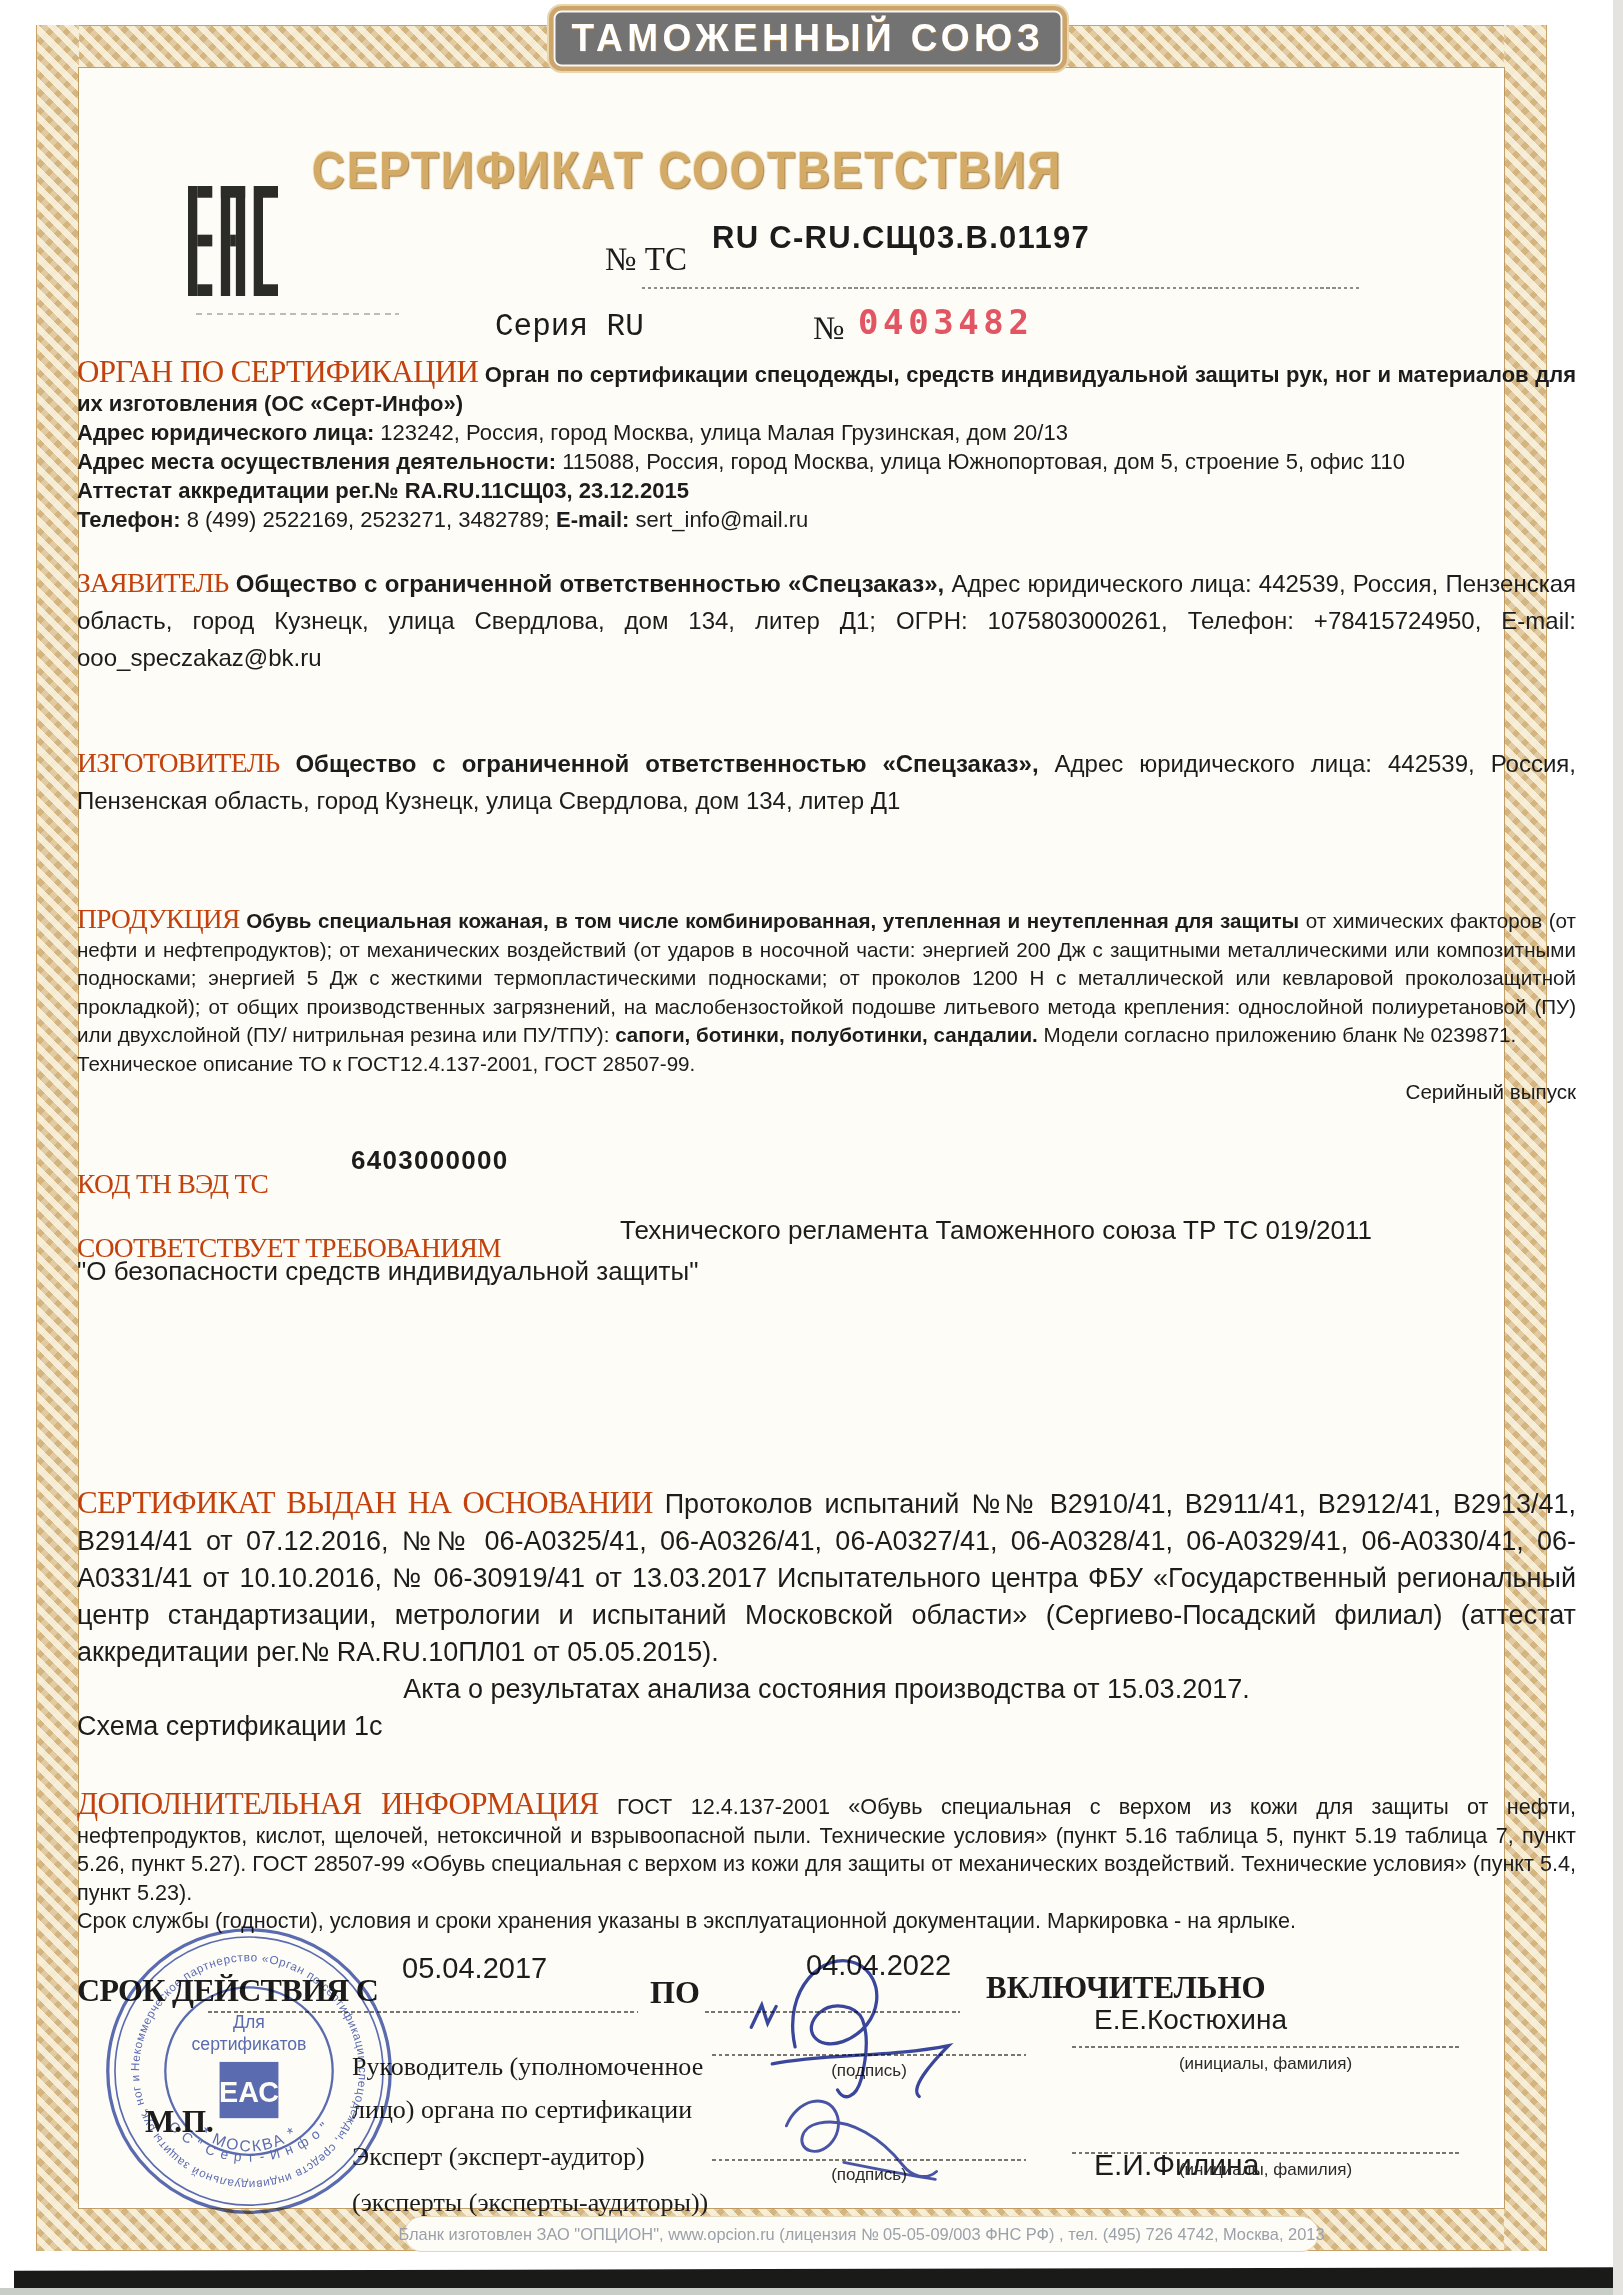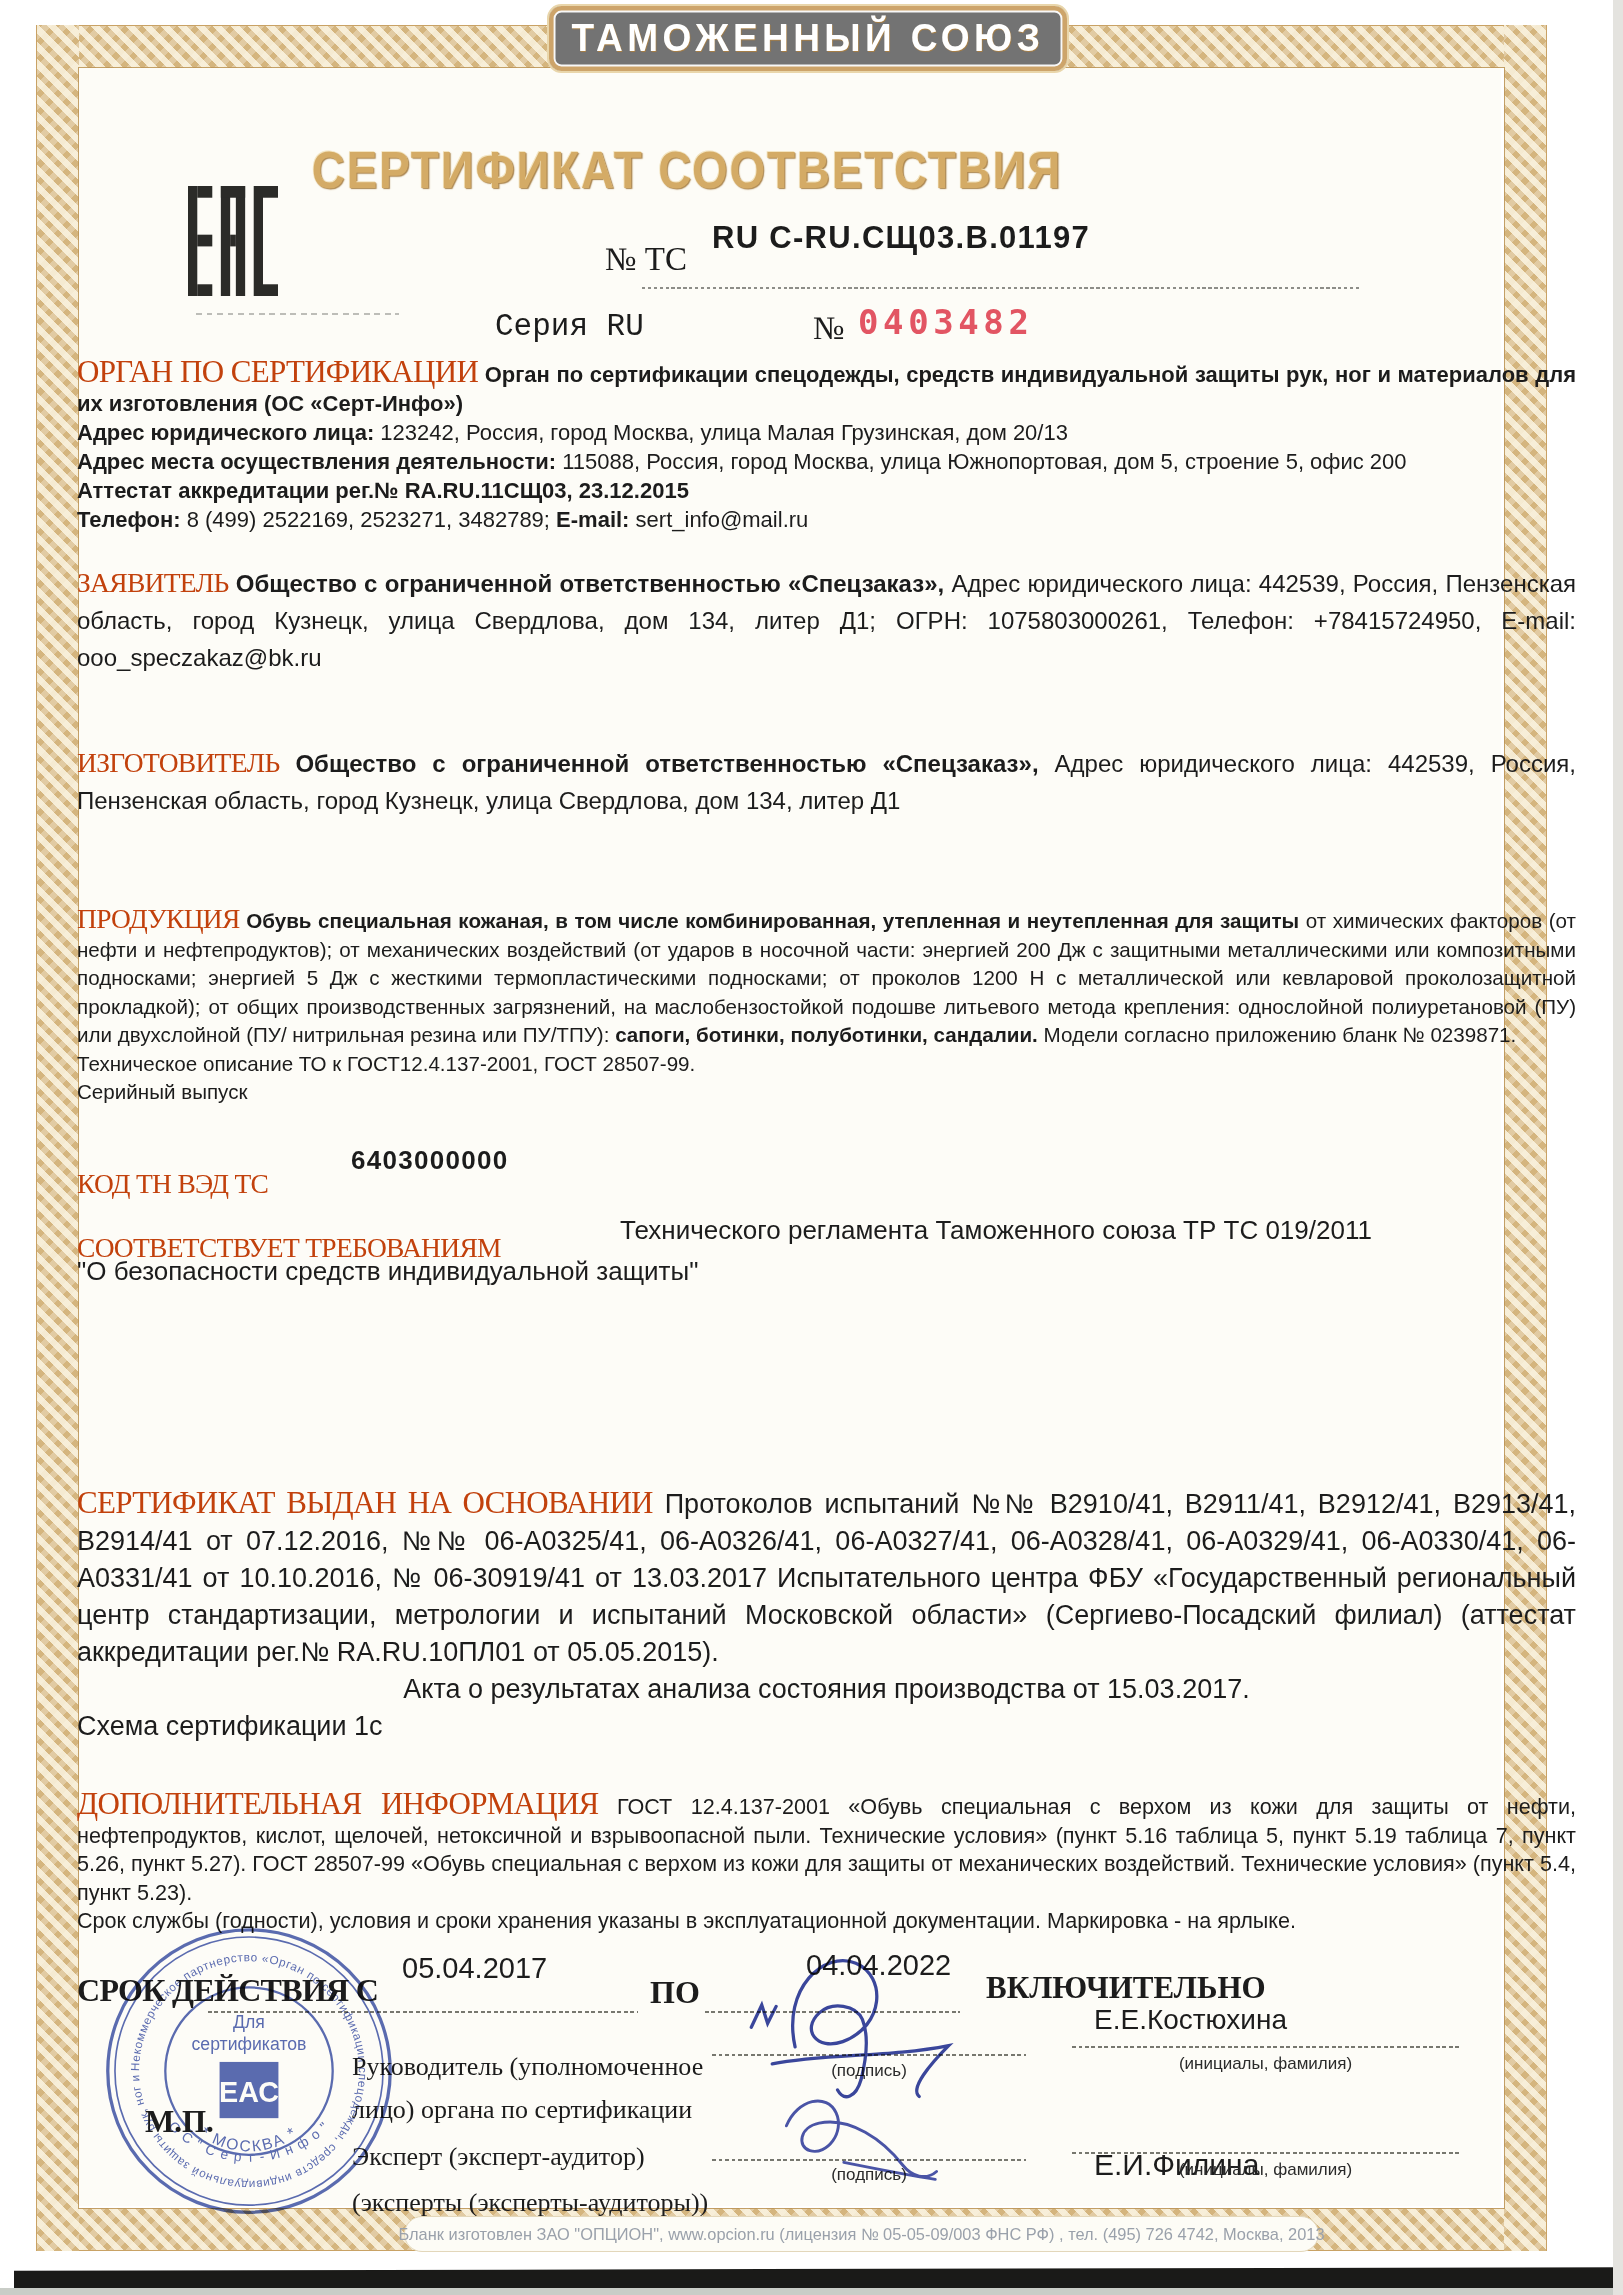--- a/index.html
+++ b/index.html
@@ -142,37 +142,37 @@
   <div class="abs no-tc-label">№ ТС</div>
   <div class="abs no-tc-value">RU C-RU.СЩ03.В.01197</div>
   <div class="abs no-tc-line"></div>
   <div class="abs series-label">Серия RU</div>
   <div class="abs series-no">№</div>
   <div class="abs series-value">0403482</div>
 
   <div class="sec" id="organ">
     <p><span class="lbl lbl-big">ОРГАН ПО СЕРТИФИКАЦИИ</span> <b>Орган по сертификации спецодежды, средств индивидуальной защиты рук, ног и материалов для их изготовления (ОС «Серт-Инфо»)</b></p>
     <p><b>Адрес юридического лица:</b> <span>123242, Россия, город Москва, улица Малая Грузинская, дом 20/13</span></p>
-    <p><b>Адрес места осуществления деятельности:</b> <span>115088, Россия, город Москва, улица Южнопортовая, дом 5, строение 5, офис 200</span></p>
+    <p><b>Адрес места осуществления деятельности:</b> <span>115088, Россия, город Москва, улица Южнопортовая, дом 5, строение 5, офис 110</span></p>
     <p><b>Аттестат аккредитации рег.№ RA.RU.11СЩ03, 23.12.2015</b></p>
     <p><b>Телефон:</b> <span>8 (499) 2522169, 2523271, 3482789;</span> <b>E-mail:</b> <span>sert_info@mail.ru</span></p>
   </div>
 
   <div class="sec" id="applicant">
     <p><span class="lbl lbl-mid">ЗАЯВИТЕЛЬ</span> <b>Общество с ограниченной ответственностью «Спецзаказ»,</b> <span>Адрес юридического лица: 442539, Россия, Пензенская область, город Кузнецк, улица Свердлова, дом 134, литер Д1; ОГРН: 1075803000261, Телефон: +78415724950, E-mail: ooo_speczakaz@bk.ru</span></p>
   </div>
 
   <div class="sec" id="manufacturer">
     <p><span class="lbl lbl-mid">ИЗГОТОВИТЕЛЬ</span> <b>Общество с ограниченной ответственностью «Спецзаказ»,</b> <span>Адрес юридического лица: 442539, Россия, Пензенская область, город Кузнецк, улица Свердлова, дом 134, литер Д1</span></p>
   </div>
 
   <div class="sec" id="product">
     <p><span class="lbl lbl-mid">ПРОДУКЦИЯ</span> <b>Обувь специальная кожаная, в том числе комбинированная, утепленная и неутепленная для защиты</b> <span>от химических факторов (от нефти и нефтепродуктов); от механических воздействий (от ударов в носочной части: энергией 200 Дж с защитными металлическими или композитными подносками; энергией 5 Дж с жесткими термопластическими подносками; от проколов 1200 Н с металлической или кевларовой проколозащитной прокладкой); от общих производственных загрязнений, на маслобензостойкой подошве литьевого метода крепления: однослойной полиуретановой (ПУ) или двухслойной (ПУ/ нитрильная резина или ПУ/ТПУ):</span> <b>сапоги, ботинки, полуботинки, сандалии.</b> <span>Модели согласно приложению бланк № 0239871.</span></p>
     <p style="text-align:left;">Техническое описание ТО к ГОСТ12.4.137-2001, ГОСТ 28507-99.</p>
-    <p style="text-align:left;">Серийный выпуск</p>
+    <p style="text-align:right;">Серийный выпуск</p>
   </div>
 
   <div class="abs tnved-value">6403000000</div>
   <div class="abs tnved-label lbl lbl-mid">КОД ТН ВЭД ТС</div>
 
   <div class="abs complies-line1">Технического регламента Таможенного союза ТР ТС 019/2011</div>
   <div class="abs complies-label lbl lbl-mid">СООТВЕТСТВУЕТ ТРЕБОВАНИЯМ</div>
   <div class="abs complies-line2">"О безопасности средств индивидуальной защиты"</div>
 
   <div class="sec" id="vydan">

